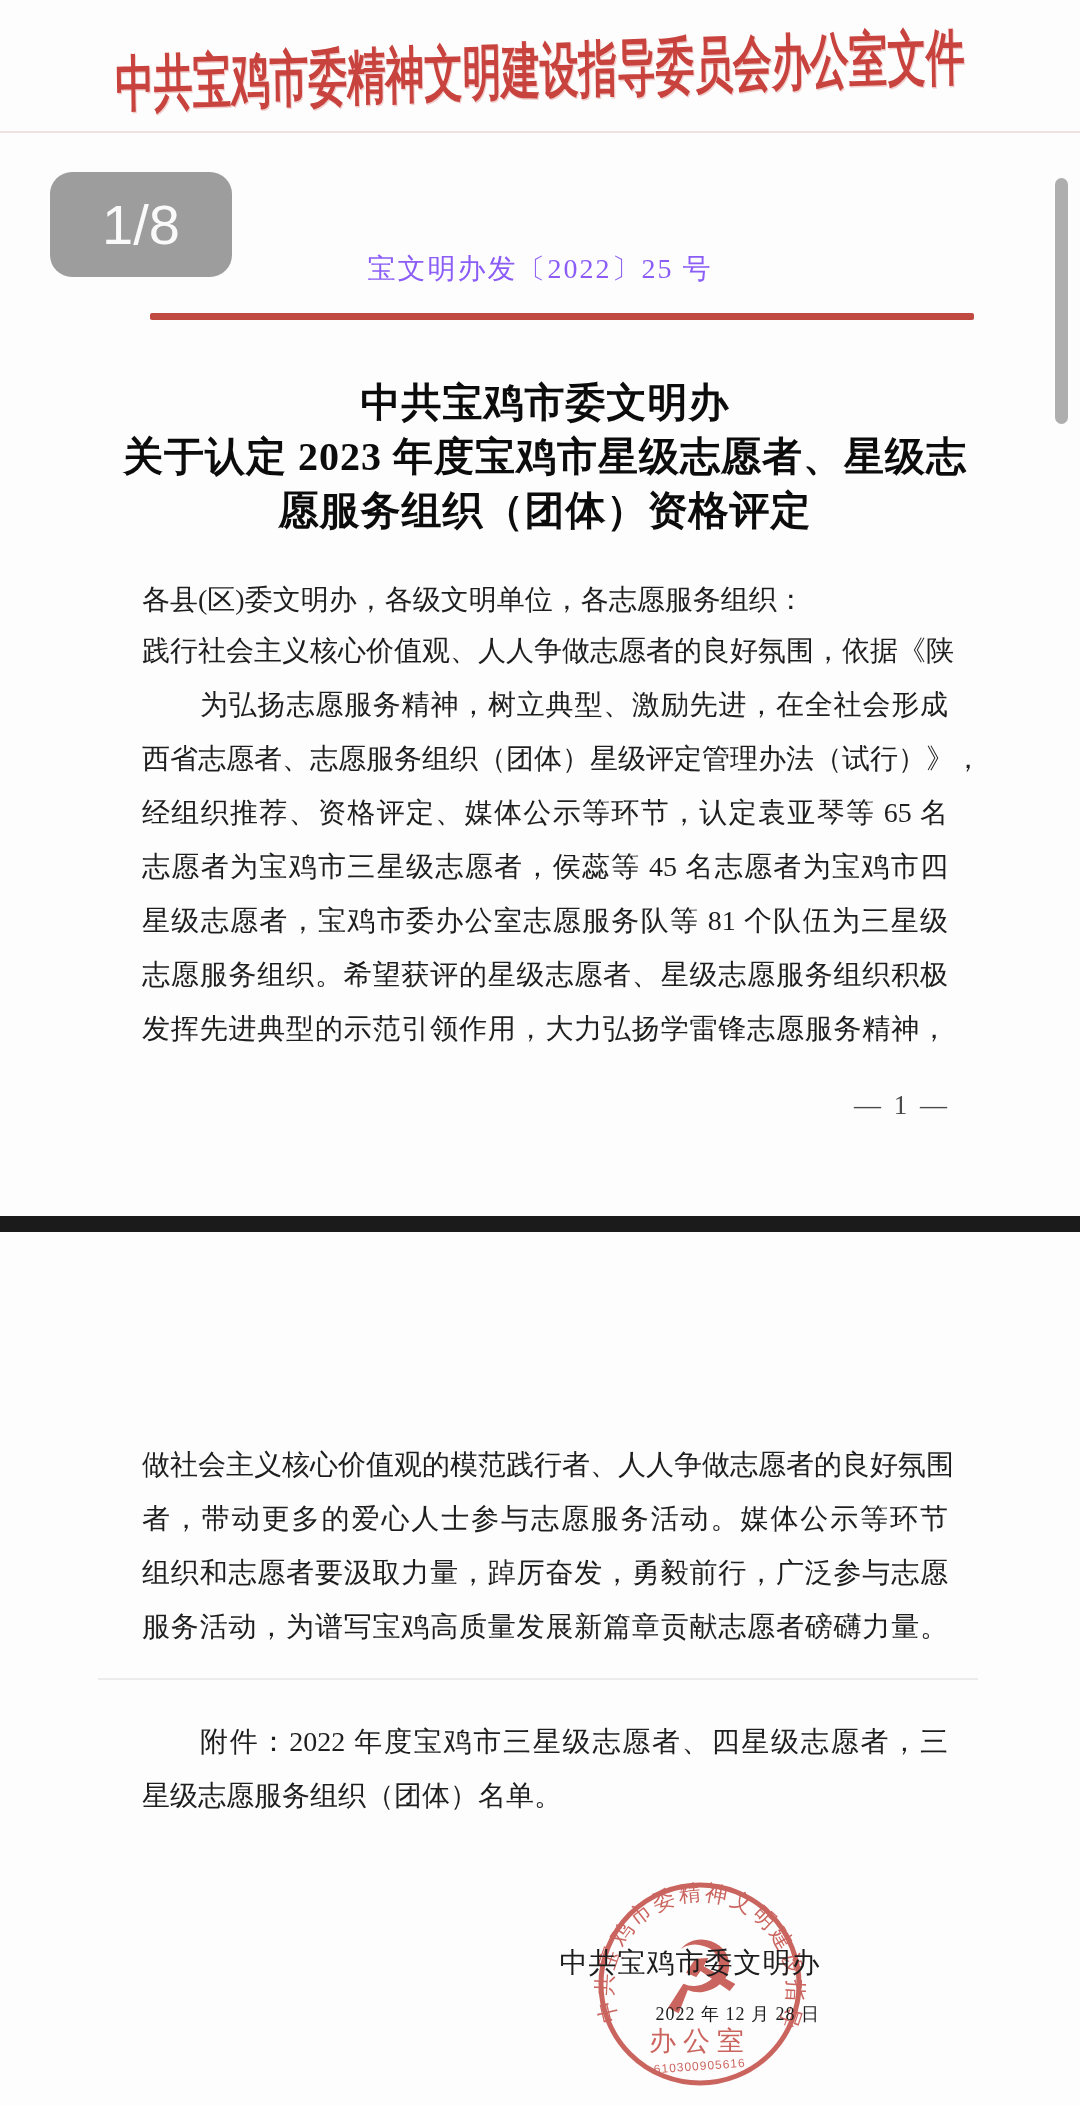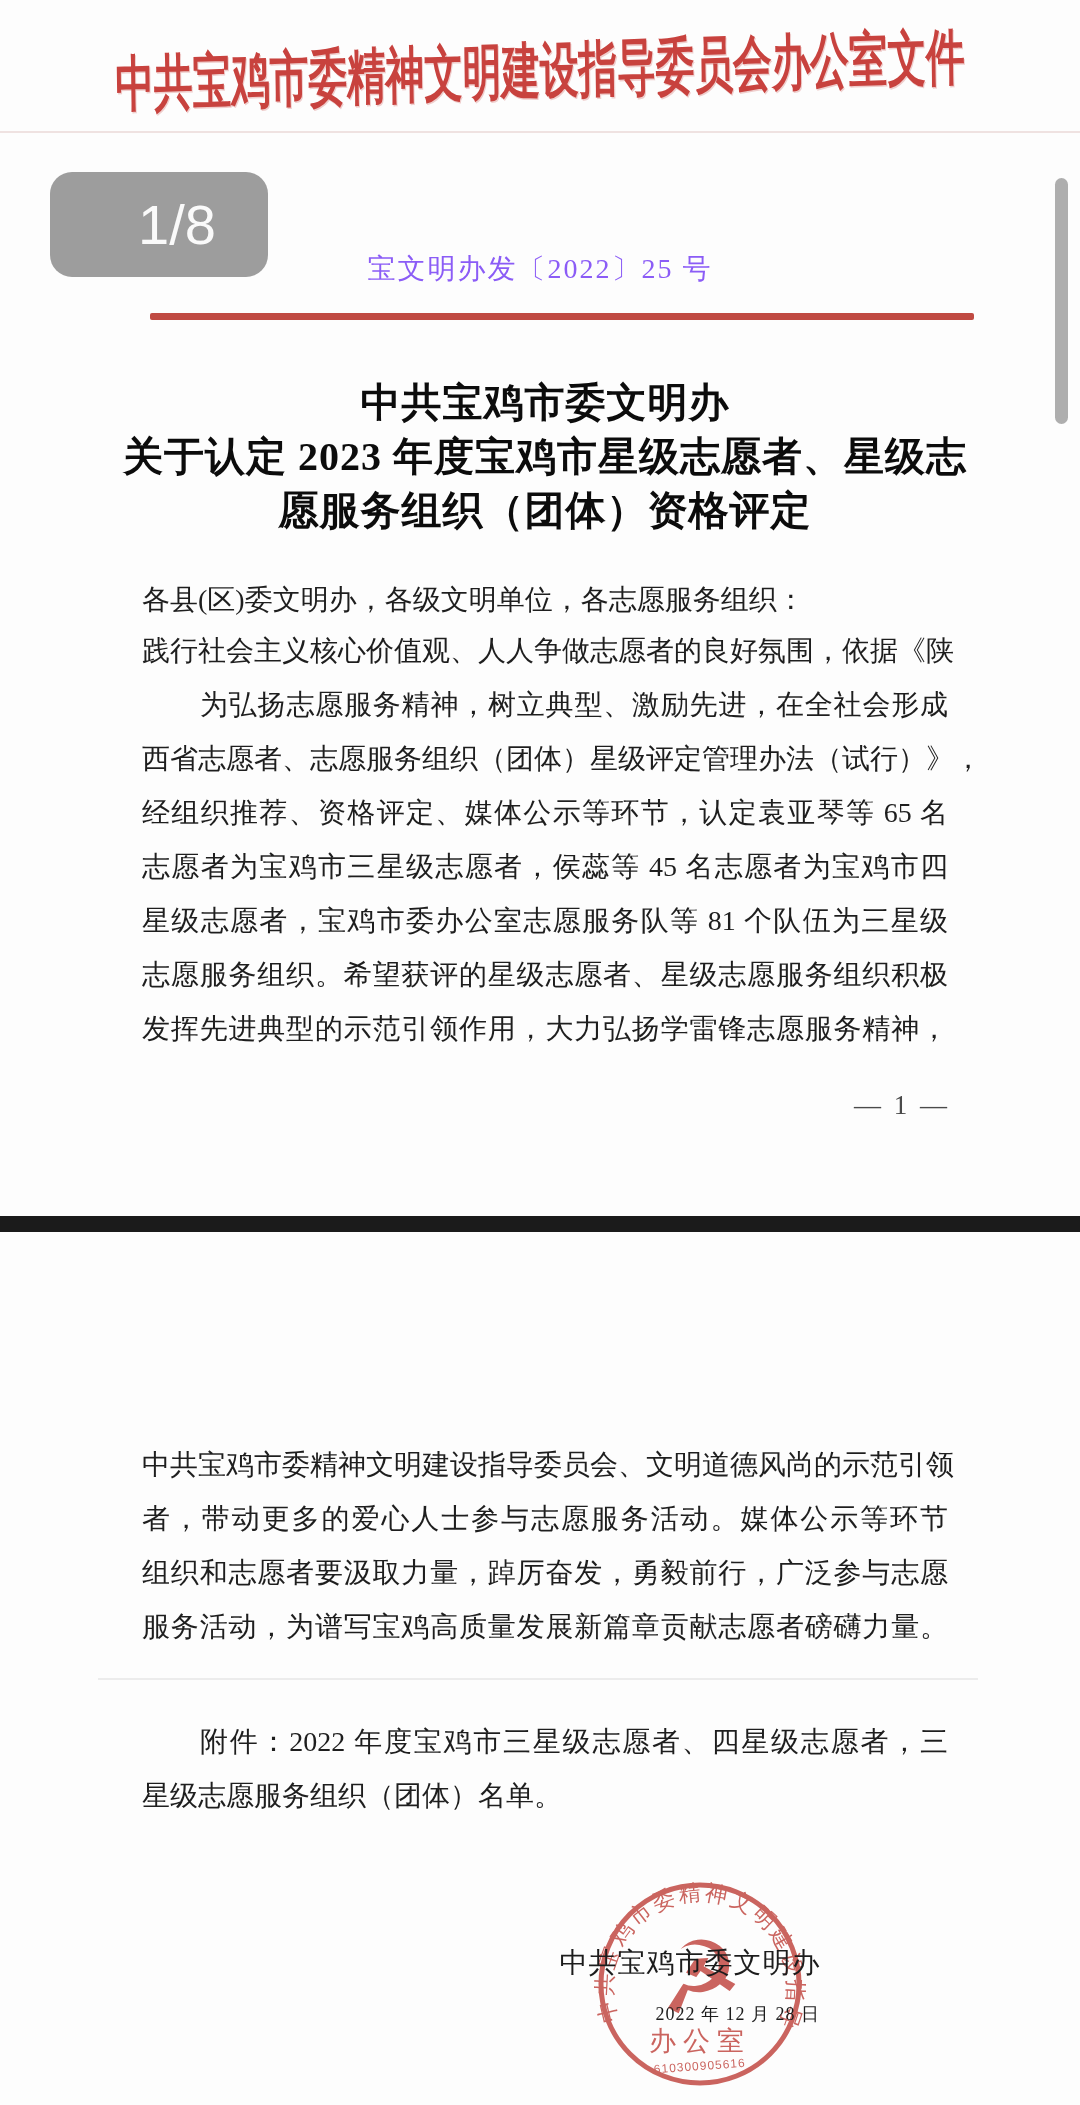--- a/index.html
+++ b/index.html
@@ -14,21 +14,21 @@
     font-size:39px;font-weight:bold;letter-spacing:0px;color:#c8423e;
     transform:scale(0.99,1.55) rotate(-1.2deg);transform-origin:50% 50%;
     text-shadow:1px 1px 0 rgba(200,66,62,.25);
     white-space:nowrap;
   }
   .header-fold{position:absolute;top:131px;left:0;width:1080px;height:2px;background:#efe2e1;}
   
   .page-badge{
     position:absolute;left:50px;top:172px;width:182px;height:105px;border-radius:22px;
     background:#9d9d9d;display:flex;align-items:center;justify-content:center;
-    font-family:"Liberation Sans","DejaVu Sans",sans-serif;font-size:56px;color:#fafafa;padding-left:36px;
+    font-family:"Liberation Sans","DejaVu Sans",sans-serif;font-size:56px;color:#fafafa;
   }
   .scroll-thumb{
     position:absolute;left:1055px;top:178px;width:13px;height:246px;border-radius:7px;
     background:#aeaeae;
   }
   
   .doc-number{
     position:absolute;top:250px;left:0;right:0;text-align:center;
     font-size:28px;color:#8b5cf6;letter-spacing:2px;
   }
@@ -96,21 +96,21 @@
     <div class="tline">星级志愿者，宝鸡市委办公室志愿服务队等 81 个队伍为三星级</div>
     <div class="tline">志愿服务组织。希望获评的星级志愿者、星级志愿服务组织积极</div>
     <div class="tline">发挥先进典型的示范引领作用，大力弘扬学雷锋志愿服务精神，</div>
   </div>
 
   <div class="page-num">— 1 —</div>
 
   <div class="page-gap"></div>
 
   <div class="textcol para2">
-    <div class="tline">中共宝鸡市委精神文明建设指导委员会、文明道德风尚的示范引领</div>
+    <div class="tline">做社会主义核心价值观的模范践行者、人人争做志愿者的良好氛围</div>
     <div class="tline">者，带动更多的爱心人士参与志愿服务活动。媒体公示等环节</div>
     <div class="tline">组织和志愿者要汲取力量，踔厉奋发，勇毅前行，广泛参与志愿</div>
     <div class="tline">服务活动，为谱写宝鸡高质量发展新篇章贡献志愿者磅礴力量。</div>
   </div>
 
   <div class="scan-line"></div>
 
   <div class="textcol attachment">
     <div class="tline indent">附件：2022 年度宝鸡市三星级志愿者、四星级志愿者，三</div>
     <div class="tline noj">星级志愿服务组织（团体）名单。</div>

